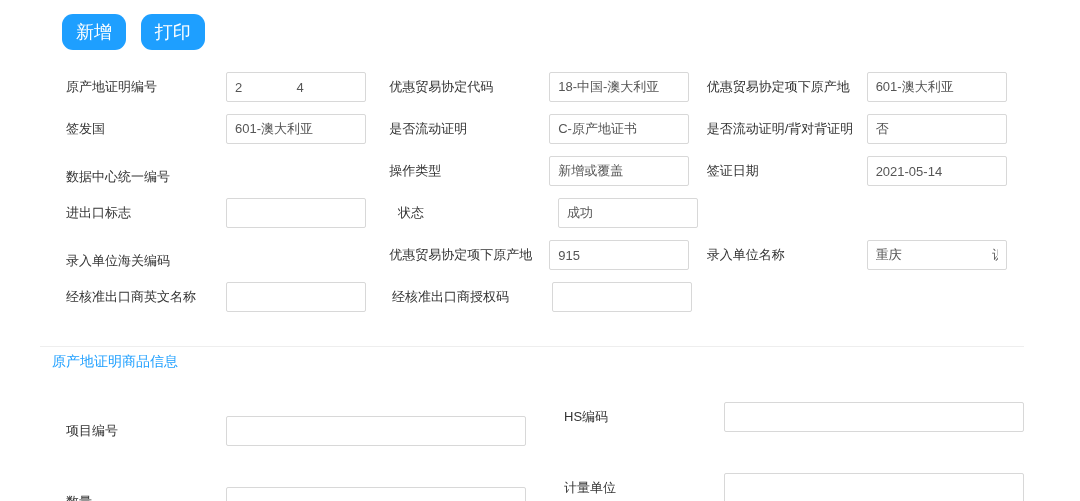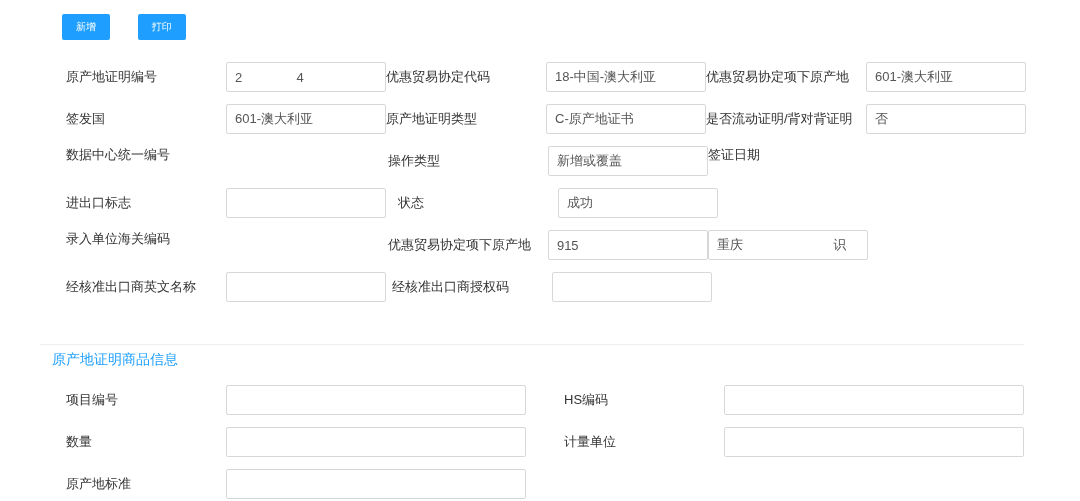--- a/index.html
+++ b/index.html
@@ -26,31 +26,31 @@
 
     .toolbar {
       padding: 14px 0 6px 22px;
     }
     .btn {
       display: inline-block;
       background: #1e9fff;
       color: #fff;
       border: none;
       padding: 6px 14px;
-      font-size: 10px;
-      border-radius: 2px;
+      font-size: 18px;
+      border-radius: 11px;
       cursor: pointer;
-      margin-right: 24px;
+      margin-right: 11px;
     }
 
     .form-block { padding: 16px 0 10px 26px; }
 
     .form-row {
       display: flex;
-      align-items: flex-start;
+      align-items: flex-end;
       margin-bottom: 12px;
     }
     .cell {
       display: flex;
       align-items: center;
     }
     .cell-1 { width: 332px; }
     .cell-2 { width: 326px; }
     .cell-3 { width: 326px; }
     .lbl {
@@ -62,39 +62,39 @@
     }
     .inp {
       height: 30px;
       border: 1px solid #d8d8d8;
       border-radius: 2px;
       padding: 0 8px;
       font-size: 13px;
       color: #555;
       background: #fff;
     }
-    .w-sm { width: 160px; }
+    .w-sm { width: 140px; }
     .w-lg { width: 300px; }
 
     .section-title {
       color: #1e9fff;
       font-size: 14px;
       padding: 6px 0 10px 12px;
       border-top: 1px solid #eee;
-      margin-top: 20px;
+      margin-top: 12px;
     }
 
     .goods-form { padding: 6px 0 12px 26px; }
     .goods-row {
       display: flex;
       align-items: center;
       margin-bottom: 12px;
     }
     .gcell { display: flex; align-items: center; }
-    .gcell-1 { width: 498px; }
+    .gcell-1 { width: 498px; margin-top: 29px; }
     .gcell-2 { }
     .glbl {
       width: 160px;
       font-size: 13px;
       color: #333;
       padding-right: 8px;
     }
   </style>
 </head>
 <body>
@@ -123,39 +123,40 @@
           <input class="inp w-sm" value="601-澳大利亚" style="">
         </div>
       </div>
 
       <div class="form-row">
         <div class="cell cell-1">
           <span class="lbl">签发国</span>
           <input class="inp w-sm" value="601-澳大利亚" style="">
         </div>
         <div class="cell cell-2">
-          <span class="lbl">原产地证明类型</span>
+          <span class="lbl">是否流动证明</span>
           <input class="inp w-sm" value="C-原产地证书" style="">
         </div>
         <div class="cell cell-3">
           <span class="lbl">是否流动证明/背对背证明</span>
           <input class="inp w-sm" value="否" style="">
         </div>
       </div>
 
       <div class="form-row">
         <div class="cell cell-1">
           <span class="lbl">数据中心统一编号</span>
         </div>
         <div class="cell cell-2">
           <span class="lbl">操作类型</span>
           <input class="inp w-sm" value="新增或覆盖" style="">
         </div>
         <div class="cell cell-3">
           <span class="lbl">签证日期</span>
+          <input class="inp w-sm" value="2021-05-14" style="">
         </div>
       </div>
 
       <div class="form-row">
         <div class="cell cell-1">
           <span class="lbl">进出口标志</span>
           <input class="inp w-sm" value="" style="">
         </div>
         <div class="cell cell-2">
           <span class="lbl">状态</span>
@@ -165,20 +166,21 @@
 
       <div class="form-row">
         <div class="cell cell-1">
           <span class="lbl">录入单位海关编码</span>
         </div>
         <div class="cell cell-2">
           <span class="lbl">优惠贸易协定项下原产地</span>
           <input class="inp w-sm" value="915" style="">
         </div>
         <div class="cell cell-3">
+          <span class="lbl">录入单位名称</span>
           <input class="inp w-sm" value="重庆                         识" style="">
         </div>
       </div>
 
       <div class="form-row">
         <div class="cell cell-2">
           <span class="lbl">经核准出口商英文名称</span>
           <input class="inp w-sm" value="" style="">
         </div>
         <div class="cell cell-1">

